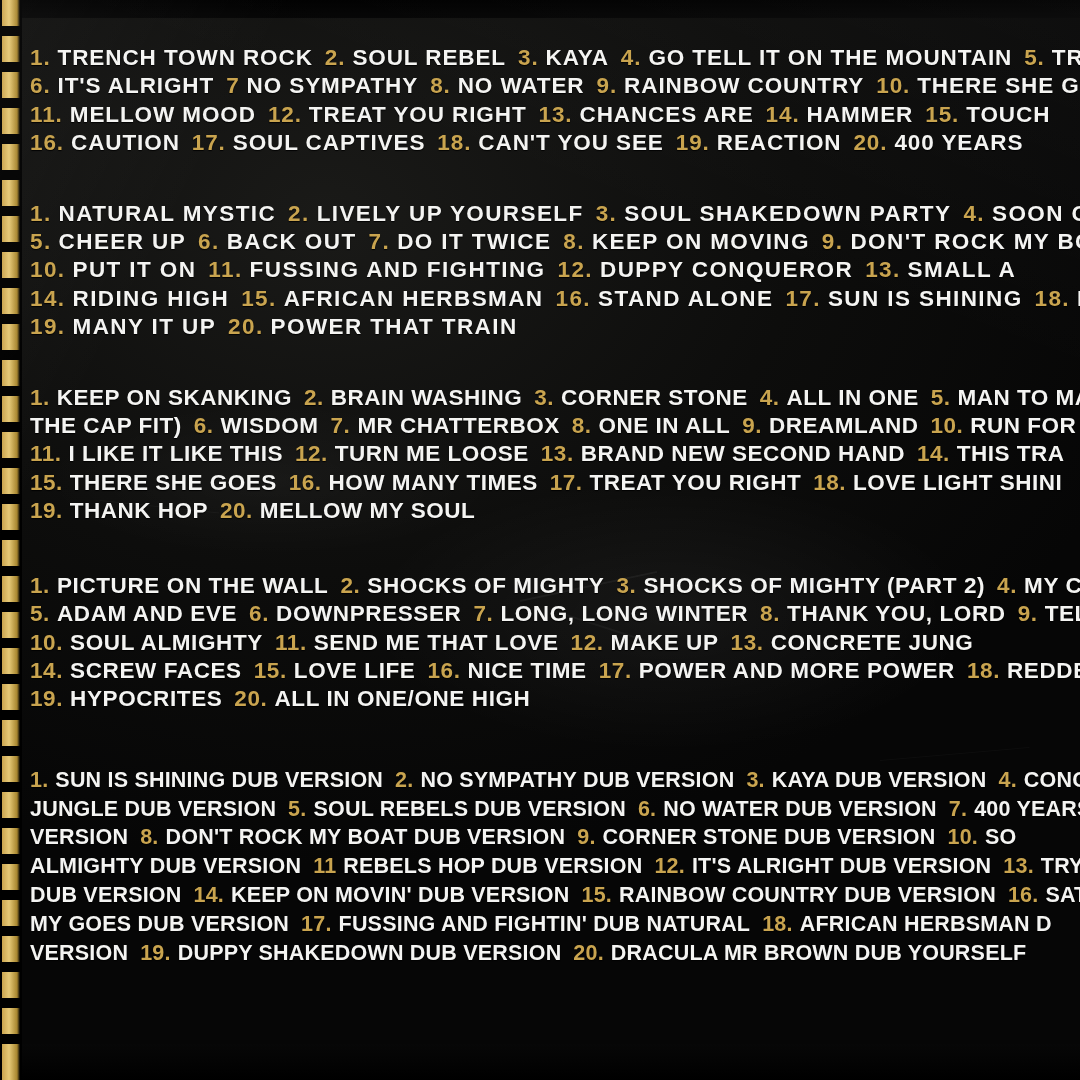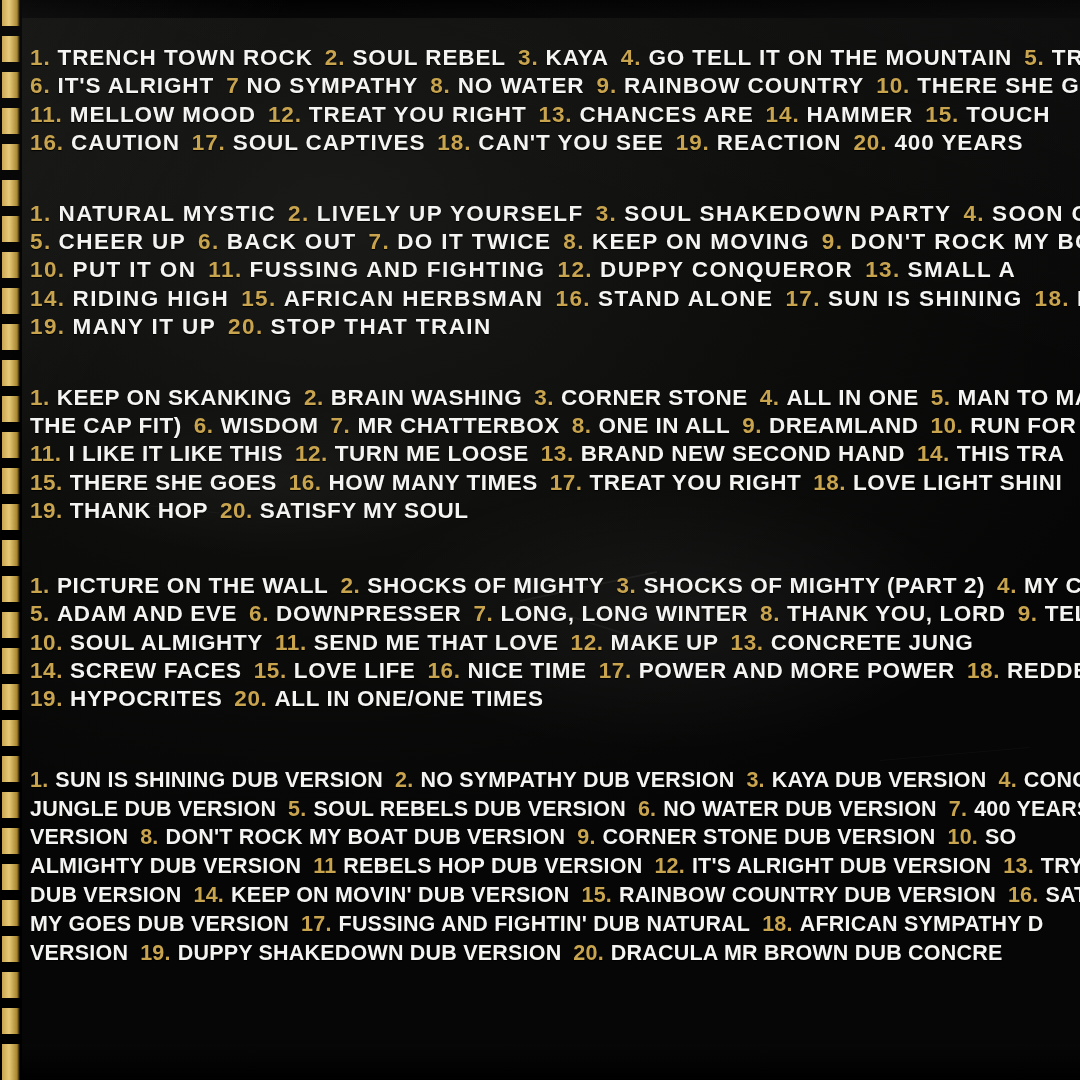--- a/index.html
+++ b/index.html
@@ -163,40 +163,40 @@
         <div class="line"><span class="num">1.</span><span class="sp"></span><span class="ttl">TRENCH TOWN ROCK</span><span class="sp" style="width: 12px;"></span><span class="num">2.</span><span class="sp"></span><span class="ttl">SOUL REBEL</span><span class="sp" style="width: 12px;"></span><span class="num">3.</span><span class="sp"></span><span class="ttl">KAYA</span><span class="sp" style="width: 12px;"></span><span class="num">4.</span><span class="sp"></span><span class="ttl">GO TELL IT ON THE MOUNTAIN</span><span class="sp" style="width: 12px;"></span><span class="num">5.</span><span class="sp"></span><span class="ttl">TRY</span></div>
         <div class="line"><span class="num">6.</span><span class="sp"></span><span class="ttl">IT'S ALRIGHT</span><span class="sp" style="width: 12px;"></span><span class="num">7</span><span class="sp"></span><span class="ttl">NO SYMPATHY</span><span class="sp" style="width: 12px;"></span><span class="num">8.</span><span class="sp"></span><span class="ttl">NO WATER</span><span class="sp" style="width: 12px;"></span><span class="num">9.</span><span class="sp"></span><span class="ttl">RAINBOW COUNTRY</span><span class="sp" style="width: 12px;"></span><span class="num">10.</span><span class="sp"></span><span class="ttl">THERE SHE GO</span></div>
         <div class="line"><span class="num">11.</span><span class="sp"></span><span class="ttl">MELLOW MOOD</span><span class="sp" style="width: 12px;"></span><span class="num">12.</span><span class="sp"></span><span class="ttl">TREAT YOU RIGHT</span><span class="sp" style="width: 12px;"></span><span class="num">13.</span><span class="sp"></span><span class="ttl">CHANCES ARE</span><span class="sp" style="width: 12px;"></span><span class="num">14.</span><span class="sp"></span><span class="ttl">HAMMER</span><span class="sp" style="width: 12px;"></span><span class="num">15.</span><span class="sp"></span><span class="ttl">TOUCH</span></div>
         <div class="line"><span class="num">16.</span><span class="sp"></span><span class="ttl">CAUTION</span><span class="sp" style="width: 12px;"></span><span class="num">17.</span><span class="sp"></span><span class="ttl">SOUL CAPTIVES</span><span class="sp" style="width: 12px;"></span><span class="num">18.</span><span class="sp"></span><span class="ttl">CAN'T YOU SEE</span><span class="sp" style="width: 12px;"></span><span class="num">19.</span><span class="sp"></span><span class="ttl">REACTION</span><span class="sp" style="width: 12px;"></span><span class="num">20.</span><span class="sp"></span><span class="ttl">400 YEARS</span></div>
       </div>
       <div class="disc-block d2">
         <div class="line"><span class="num">1.</span><span class="sp"></span><span class="ttl">NATURAL MYSTIC</span><span class="sp" style="width: 12px;"></span><span class="num">2.</span><span class="sp"></span><span class="ttl">LIVELY UP YOURSELF</span><span class="sp" style="width: 12px;"></span><span class="num">3.</span><span class="sp"></span><span class="ttl">SOUL SHAKEDOWN PARTY</span><span class="sp" style="width: 12px;"></span><span class="num">4.</span><span class="sp"></span><span class="ttl">SOON CO</span></div>
         <div class="line"><span class="num">5.</span><span class="sp"></span><span class="ttl">CHEER UP</span><span class="sp" style="width: 12px;"></span><span class="num">6.</span><span class="sp"></span><span class="ttl">BACK OUT</span><span class="sp" style="width: 12px;"></span><span class="num">7.</span><span class="sp"></span><span class="ttl">DO IT TWICE</span><span class="sp" style="width: 12px;"></span><span class="num">8.</span><span class="sp"></span><span class="ttl">KEEP ON MOVING</span><span class="sp" style="width: 12px;"></span><span class="num">9.</span><span class="sp"></span><span class="ttl">DON'T ROCK MY BO</span></div>
         <div class="line"><span class="num">10.</span><span class="sp"></span><span class="ttl">PUT IT ON</span><span class="sp" style="width: 12px;"></span><span class="num">11.</span><span class="sp"></span><span class="ttl">FUSSING AND FIGHTING</span><span class="sp" style="width: 12px;"></span><span class="num">12.</span><span class="sp"></span><span class="ttl">DUPPY CONQUEROR</span><span class="sp" style="width: 12px;"></span><span class="num">13.</span><span class="sp"></span><span class="ttl">SMALL A</span></div>
         <div class="line"><span class="num">14.</span><span class="sp"></span><span class="ttl">RIDING HIGH</span><span class="sp" style="width: 12px;"></span><span class="num">15.</span><span class="sp"></span><span class="ttl">AFRICAN HERBSMAN</span><span class="sp" style="width: 12px;"></span><span class="num">16.</span><span class="sp"></span><span class="ttl">STAND ALONE</span><span class="sp" style="width: 12px;"></span><span class="num">17.</span><span class="sp"></span><span class="ttl">SUN IS SHINING</span><span class="sp" style="width: 12px;"></span><span class="num">18.</span><span class="sp"></span><span class="ttl">MR. BROW</span></div>
-        <div class="line"><span class="num">19.</span><span class="sp"></span><span class="ttl">MANY IT UP</span><span class="sp" style="width: 12px;"></span><span class="num">20.</span><span class="sp"></span><span class="ttl">STOP THAT TRAIN</span></div>
+        <div class="line"><span class="num">19.</span><span class="sp"></span><span class="ttl">MANY IT UP</span><span class="sp" style="width: 12px;"></span><span class="num">20.</span><span class="sp"></span><span class="ttl">POWER THAT TRAIN</span></div>
       </div>
       <div class="disc-block d3">
         <div class="line"><span class="num">1.</span><span class="sp"></span><span class="ttl">KEEP ON SKANKING</span><span class="sp" style="width: 12px;"></span><span class="num">2.</span><span class="sp"></span><span class="ttl">BRAIN WASHING</span><span class="sp" style="width: 12px;"></span><span class="num">3.</span><span class="sp"></span><span class="ttl">CORNER STONE</span><span class="sp" style="width: 12px;"></span><span class="num">4.</span><span class="sp"></span><span class="ttl">ALL IN ONE</span><span class="sp" style="width: 12px;"></span><span class="num">5.</span><span class="sp"></span><span class="ttl">MAN TO MAN (W</span></div>
         <div class="line"><span class="ttl">THE CAP FIT)</span><span class="sp" style="width: 12px;"></span><span class="num">6.</span><span class="sp"></span><span class="ttl">WISDOM</span><span class="sp" style="width: 12px;"></span><span class="num">7.</span><span class="sp"></span><span class="ttl">MR CHATTERBOX</span><span class="sp" style="width: 12px;"></span><span class="num">8.</span><span class="sp"></span><span class="ttl">ONE IN ALL</span><span class="sp" style="width: 12px;"></span><span class="num">9.</span><span class="sp"></span><span class="ttl">DREAMLAND</span><span class="sp" style="width: 12px;"></span><span class="num">10.</span><span class="sp"></span><span class="ttl">RUN FOR COV</span></div>
         <div class="line"><span class="num">11.</span><span class="sp"></span><span class="ttl">I LIKE IT LIKE THIS</span><span class="sp" style="width: 12px;"></span><span class="num">12.</span><span class="sp"></span><span class="ttl">TURN ME LOOSE</span><span class="sp" style="width: 12px;"></span><span class="num">13.</span><span class="sp"></span><span class="ttl">BRAND NEW SECOND HAND</span><span class="sp" style="width: 12px;"></span><span class="num">14.</span><span class="sp"></span><span class="ttl">THIS TRA</span></div>
         <div class="line"><span class="num">15.</span><span class="sp"></span><span class="ttl">THERE SHE GOES</span><span class="sp" style="width: 12px;"></span><span class="num">16.</span><span class="sp"></span><span class="ttl">HOW MANY TIMES</span><span class="sp" style="width: 12px;"></span><span class="num">17.</span><span class="sp"></span><span class="ttl">TREAT YOU RIGHT</span><span class="sp" style="width: 12px;"></span><span class="num">18.</span><span class="sp"></span><span class="ttl">LOVE LIGHT SHINI</span></div>
-        <div class="line"><span class="num">19.</span><span class="sp"></span><span class="ttl">THANK HOP</span><span class="sp" style="width: 12px;"></span><span class="num">20.</span><span class="sp"></span><span class="ttl">SATISFY MY SOUL</span></div>
+        <div class="line"><span class="num">19.</span><span class="sp"></span><span class="ttl">THANK HOP</span><span class="sp" style="width: 12px;"></span><span class="num">20.</span><span class="sp"></span><span class="ttl">MELLOW MY SOUL</span></div>
       </div>
       <div class="disc-block d4">
         <div class="line"><span class="num">1.</span><span class="sp"></span><span class="ttl">PICTURE ON THE WALL</span><span class="sp" style="width: 12px;"></span><span class="num">2.</span><span class="sp"></span><span class="ttl">SHOCKS OF MIGHTY</span><span class="sp" style="width: 12px;"></span><span class="num">3.</span><span class="sp"></span><span class="ttl">SHOCKS OF MIGHTY (PART 2)</span><span class="sp" style="width: 12px;"></span><span class="num">4.</span><span class="sp"></span><span class="ttl">MY C</span></div>
         <div class="line"><span class="num">5.</span><span class="sp"></span><span class="ttl">ADAM AND EVE</span><span class="sp" style="width: 12px;"></span><span class="num">6.</span><span class="sp"></span><span class="ttl">DOWNPRESSER</span><span class="sp" style="width: 12px;"></span><span class="num">7.</span><span class="sp"></span><span class="ttl">LONG, LONG WINTER</span><span class="sp" style="width: 12px;"></span><span class="num">8.</span><span class="sp"></span><span class="ttl">THANK YOU, LORD</span><span class="sp" style="width: 12px;"></span><span class="num">9.</span><span class="sp"></span><span class="ttl">TELL</span></div>
         <div class="line"><span class="num">10.</span><span class="sp"></span><span class="ttl">SOUL ALMIGHTY</span><span class="sp" style="width: 12px;"></span><span class="num">11.</span><span class="sp"></span><span class="ttl">SEND ME THAT LOVE</span><span class="sp" style="width: 12px;"></span><span class="num">12.</span><span class="sp"></span><span class="ttl">MAKE UP</span><span class="sp" style="width: 12px;"></span><span class="num">13.</span><span class="sp"></span><span class="ttl">CONCRETE JUNG</span></div>
         <div class="line"><span class="num">14.</span><span class="sp"></span><span class="ttl">SCREW FACES</span><span class="sp" style="width: 12px;"></span><span class="num">15.</span><span class="sp"></span><span class="ttl">LOVE LIFE</span><span class="sp" style="width: 12px;"></span><span class="num">16.</span><span class="sp"></span><span class="ttl">NICE TIME</span><span class="sp" style="width: 12px;"></span><span class="num">17.</span><span class="sp"></span><span class="ttl">POWER AND MORE POWER</span><span class="sp" style="width: 12px;"></span><span class="num">18.</span><span class="sp"></span><span class="ttl">REDDER THAN R</span></div>
-        <div class="line"><span class="num">19.</span><span class="sp"></span><span class="ttl">HYPOCRITES</span><span class="sp" style="width: 12px;"></span><span class="num">20.</span><span class="sp"></span><span class="ttl">ALL IN ONE/ONE TIMES</span></div>
+        <div class="line"><span class="num">19.</span><span class="sp"></span><span class="ttl">HYPOCRITES</span><span class="sp" style="width: 12px;"></span><span class="num">20.</span><span class="sp"></span><span class="ttl">ALL IN ONE/ONE HIGH</span></div>
       </div>
       <div class="disc-block d5">
         <div class="line"><span class="num">1.</span><span class="sp"></span><span class="ttl">SUN IS SHINING DUB VERSION</span><span class="sp" style="width: 12px;"></span><span class="num">2.</span><span class="sp"></span><span class="ttl">NO SYMPATHY DUB VERSION</span><span class="sp" style="width: 12px;"></span><span class="num">3.</span><span class="sp"></span><span class="ttl">KAYA DUB VERSION</span><span class="sp" style="width: 12px;"></span><span class="num">4.</span><span class="sp"></span><span class="ttl">CONCRE</span></div>
         <div class="line"><span class="ttl">JUNGLE DUB VERSION</span><span class="sp" style="width: 12px;"></span><span class="num">5.</span><span class="sp"></span><span class="ttl">SOUL REBELS DUB VERSION</span><span class="sp" style="width: 12px;"></span><span class="num">6.</span><span class="sp"></span><span class="ttl">NO WATER DUB VERSION</span><span class="sp" style="width: 12px;"></span><span class="num">7.</span><span class="sp"></span><span class="ttl">400 YEARS D</span></div>
         <div class="line"><span class="ttl">VERSION</span><span class="sp" style="width: 12px;"></span><span class="num">8.</span><span class="sp"></span><span class="ttl">DON'T ROCK MY BOAT DUB VERSION</span><span class="sp" style="width: 12px;"></span><span class="num">9.</span><span class="sp"></span><span class="ttl">CORNER STONE DUB VERSION</span><span class="sp" style="width: 12px;"></span><span class="num">10.</span><span class="sp"></span><span class="ttl">SO</span></div>
         <div class="line"><span class="ttl">ALMIGHTY DUB VERSION</span><span class="sp" style="width: 12px;"></span><span class="num">11</span><span class="sp"></span><span class="ttl">REBELS HOP DUB VERSION</span><span class="sp" style="width: 12px;"></span><span class="num">12.</span><span class="sp"></span><span class="ttl">IT'S ALRIGHT DUB VERSION</span><span class="sp" style="width: 12px;"></span><span class="num">13.</span><span class="sp"></span><span class="ttl">TRY</span></div>
         <div class="line"><span class="ttl">DUB VERSION</span><span class="sp" style="width: 12px;"></span><span class="num">14.</span><span class="sp"></span><span class="ttl">KEEP ON MOVIN' DUB VERSION</span><span class="sp" style="width: 12px;"></span><span class="num">15.</span><span class="sp"></span><span class="ttl">RAINBOW COUNTRY DUB VERSION</span><span class="sp" style="width: 12px;"></span><span class="num">16.</span><span class="sp"></span><span class="ttl">SATIS</span></div>
-        <div class="line"><span class="ttl">MY GOES DUB VERSION</span><span class="sp" style="width: 12px;"></span><span class="num">17.</span><span class="sp"></span><span class="ttl">FUSSING AND FIGHTIN' DUB NATURAL</span><span class="sp" style="width: 12px;"></span><span class="num">18.</span><span class="sp"></span><span class="ttl">AFRICAN SYMPATHY D</span></div>
-        <div class="line"><span class="ttl">VERSION</span><span class="sp" style="width: 12px;"></span><span class="num">19.</span><span class="sp"></span><span class="ttl">DUPPY SHAKEDOWN DUB VERSION</span><span class="sp" style="width: 12px;"></span><span class="num">20.</span><span class="sp"></span><span class="ttl">DRACULA  MR BROWN DUB CONCRE</span></div>
+        <div class="line"><span class="ttl">MY GOES DUB VERSION</span><span class="sp" style="width: 12px;"></span><span class="num">17.</span><span class="sp"></span><span class="ttl">FUSSING AND FIGHTIN' DUB NATURAL</span><span class="sp" style="width: 12px;"></span><span class="num">18.</span><span class="sp"></span><span class="ttl">AFRICAN HERBSMAN D</span></div>
+        <div class="line"><span class="ttl">VERSION</span><span class="sp" style="width: 12px;"></span><span class="num">19.</span><span class="sp"></span><span class="ttl">DUPPY SHAKEDOWN DUB VERSION</span><span class="sp" style="width: 12px;"></span><span class="num">20.</span><span class="sp"></span><span class="ttl">DRACULA  MR BROWN DUB YOURSELF</span></div>
       </div>
     </div>
 
 </div>
 
 </body></html>

